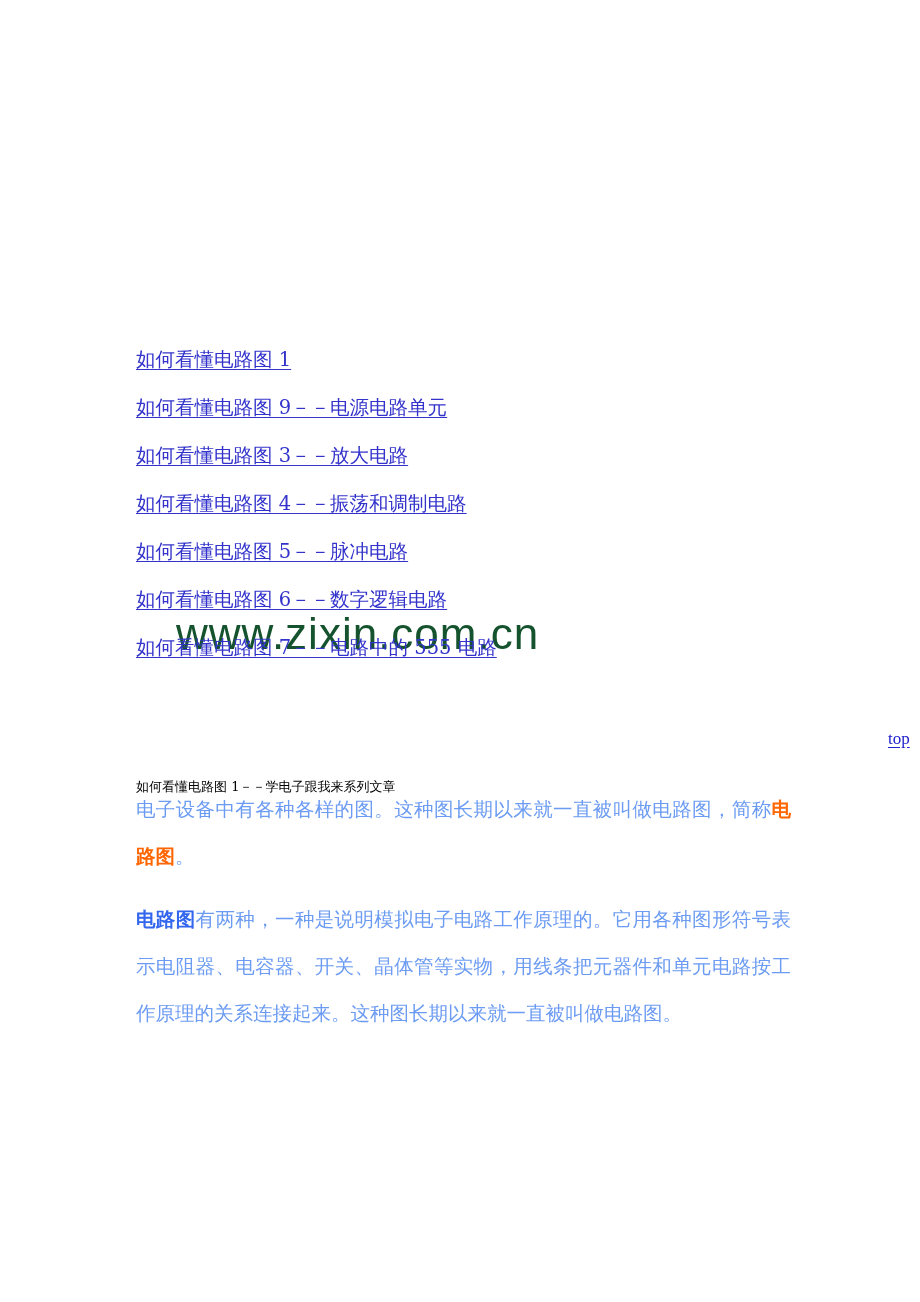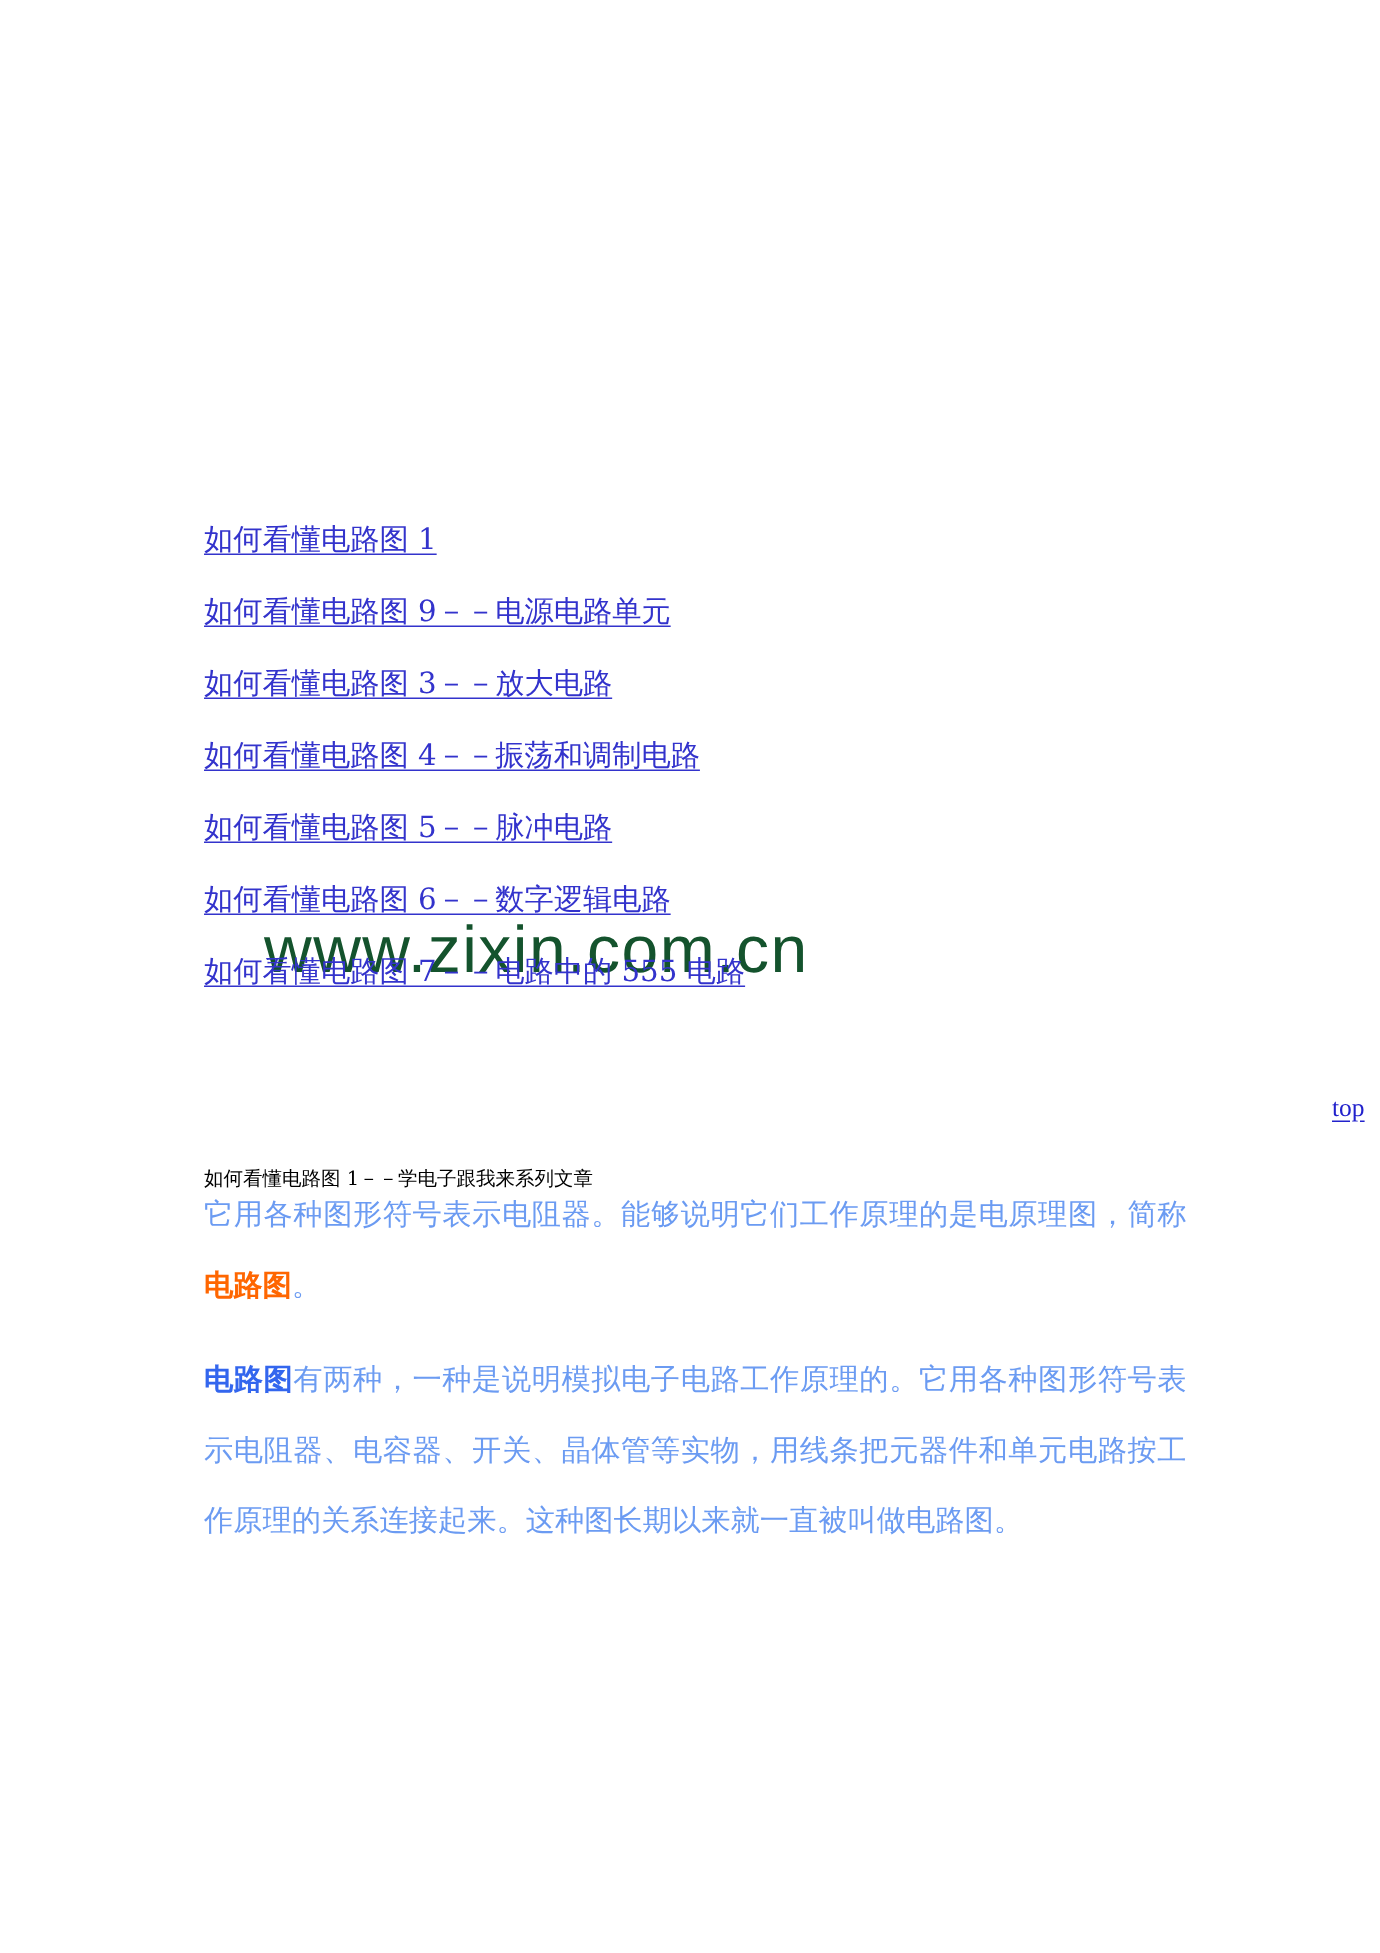--- a/index.html
+++ b/index.html
@@ -162,21 +162,21 @@
       </div>
     </div>
 
     <div class="section-head">
       <div class="section-title">如何看懂电路图 1－－学电子跟我来系列文章</div>
       <a class="top-link">top</a>
     </div>
 
     <div class="body-block">
       <p class="para">
-        <span>它用各种图形符号表示电阻器。能够说明它们工作原理的是电原理图，简称</span><span class="kw-orange">电路图</span><span>。</span>
+        <span>电子设备中有各种各样的图。这种图长期以来就一直被叫做电路图，简称</span><span class="kw-orange">电路图</span><span>。</span>
       </p>
       <p class="para">
         <span class="kw-blue">电路图</span><span>有两种，一种是说明模拟电子电路工作原理的。它用各种图形符号表示电阻器、电容器、开关、晶体管等实物，用线条把元器件和单元电路按工作原理的关系连接起来。这种图长期以来就一直被叫做电路图。</span>
       </p>
     </div>
 
   </div>
 </div>
 
 </body></html>

